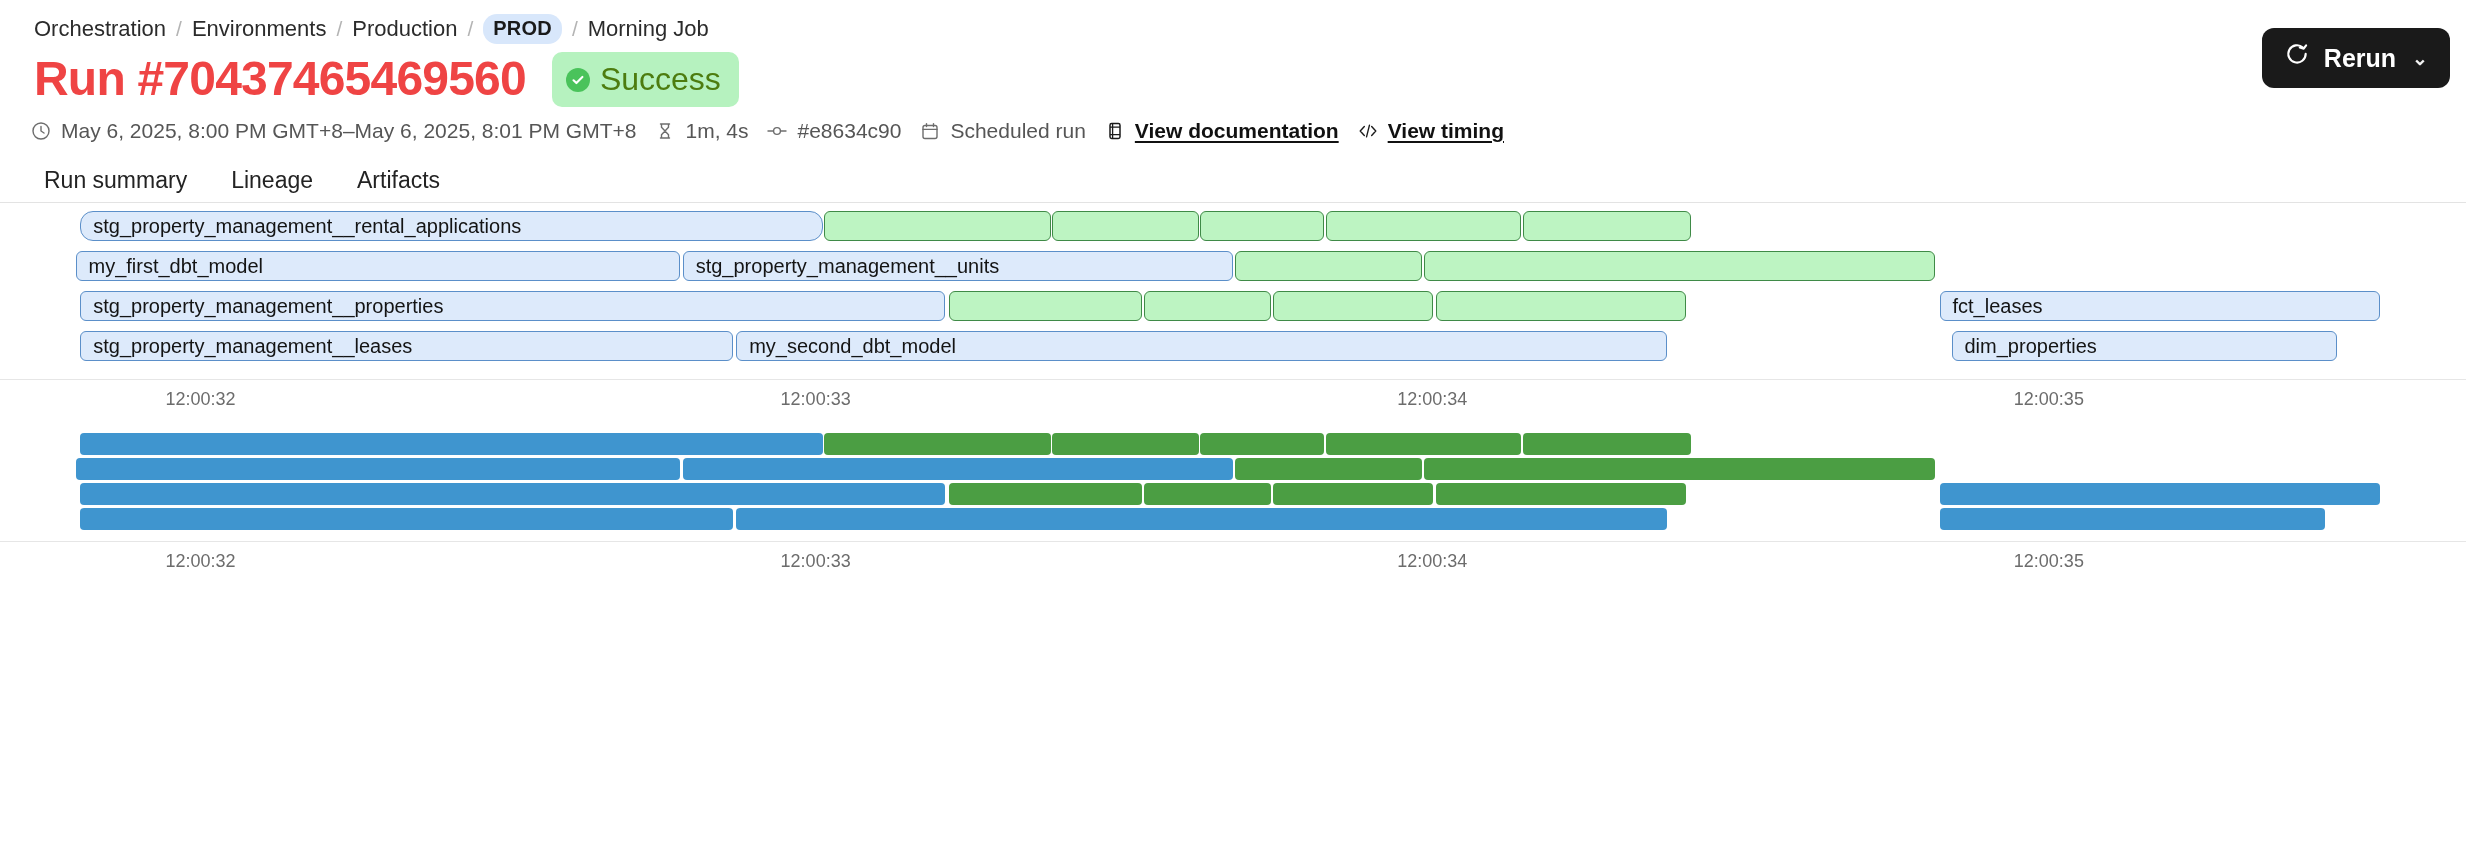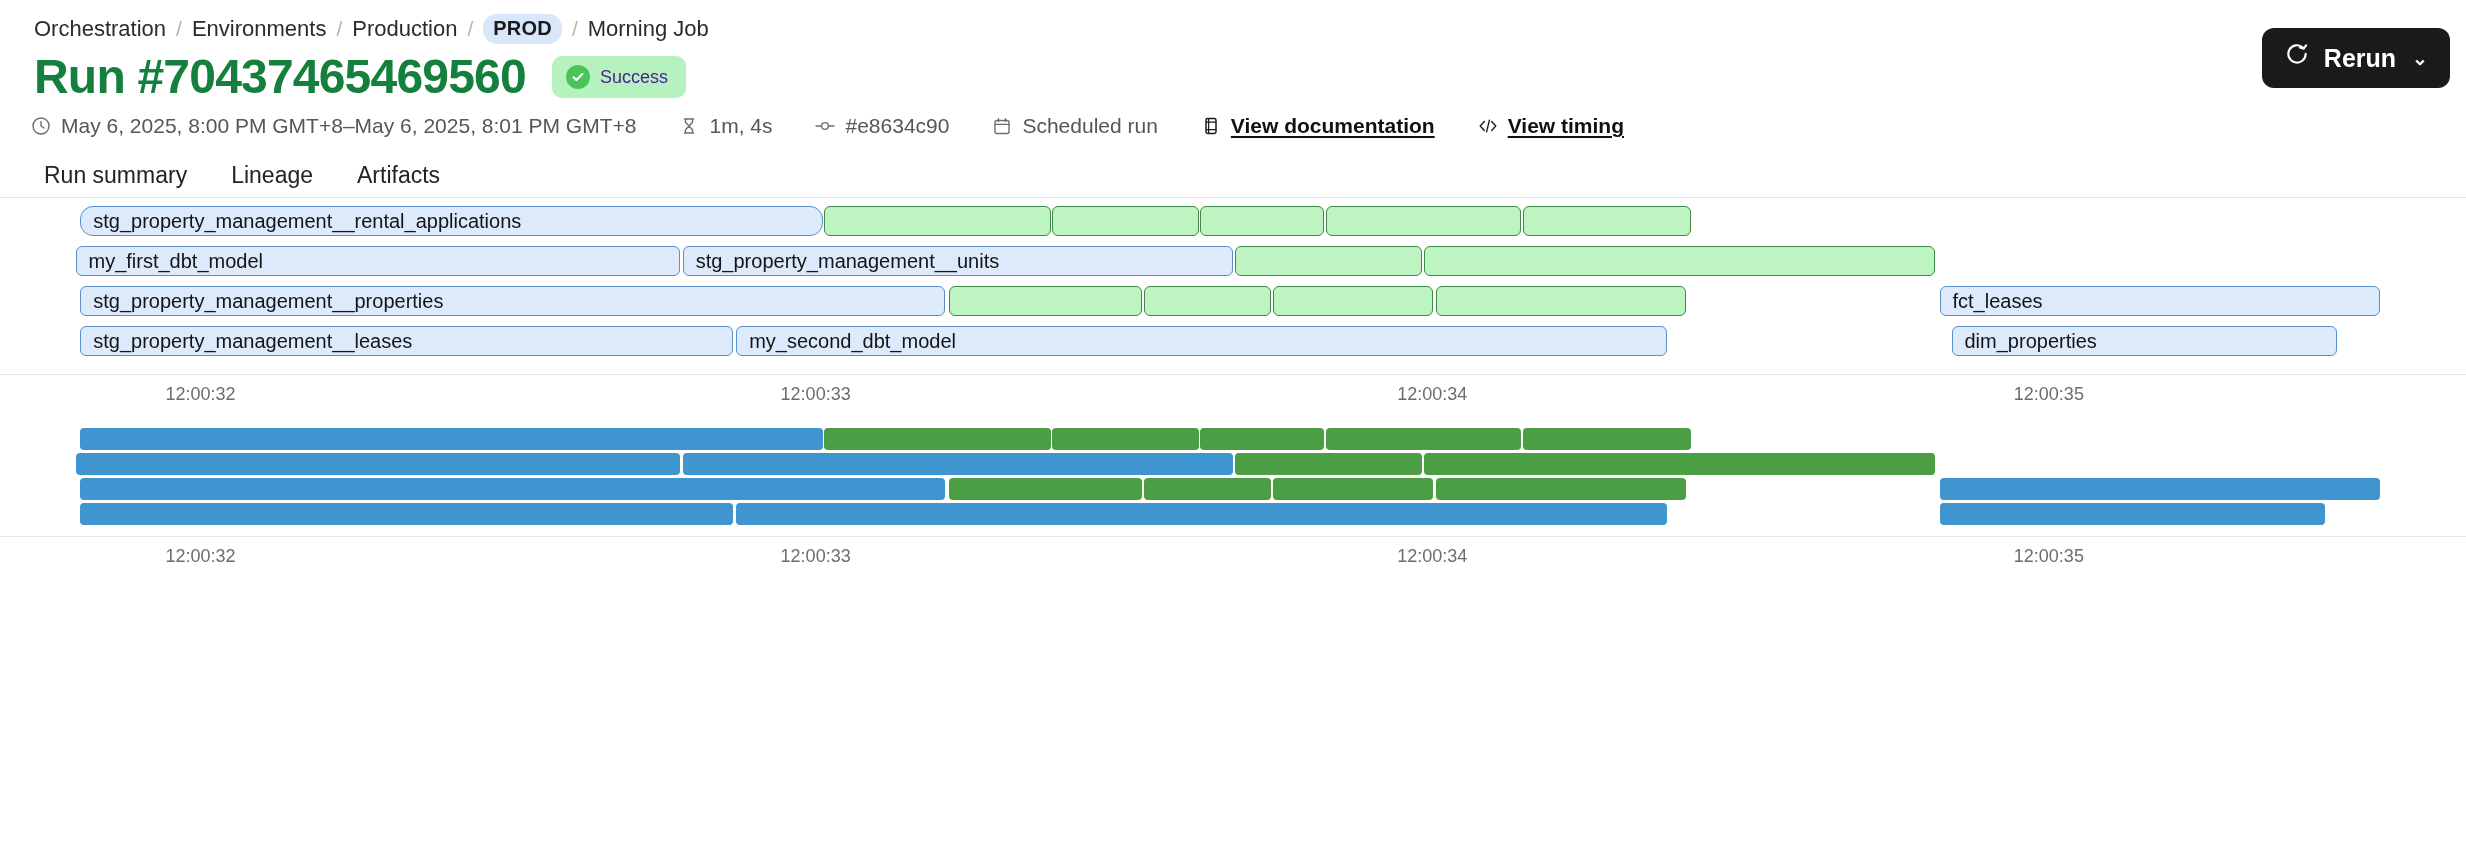--- a/index.html
+++ b/index.html
@@ -39,30 +39,30 @@
     display: flex; align-items: center;
     gap: 26px;
     padding: 22px 0 0 34px;
     position: relative;
   }
   .run-title {
     font-size: 48px;
     font-weight: 700;
     letter-spacing: -0.8px;
     line-height: 1.05;
-    color: #15803d;
+    color: #ef4444;
   }
   .status-pill {
     display: inline-flex; align-items: center; gap: 10px;
     background: #b6f2bf;
     border-radius: 10px;
     padding: 9px 18px 9px 14px;
-    font-size: 18px;
+    font-size: 32px;
     font-weight: 500;
-    color: #4c1d95;
+    color: #4d7c0f;
   }
   .check-circle {
     width: 24px; height: 24px; border-radius: 50%;
     background: #4ac35b;
     display: inline-flex; align-items: center; justify-content: center;
     flex: 0 0 auto;
   }
   .check-circle svg { display: block; }
 
   .rerun-btn {
@@ -77,21 +77,21 @@
     font-size: 25px;
     font-weight: 600;
     font-family: "Liberation Sans", sans-serif;
     cursor: pointer;
   }
   .rerun-btn .chev { font-size: 19px; opacity: .95; margin-left: 2px; }
 
   
   .meta-row {
     display: flex; align-items: center;
-    gap: 42px;
+    gap: 18px;
     padding: 14px 0 0 30px;
     font-size: 21px;
     color: #565656;
     height: 34px;
   }
   .meta-item { display: inline-flex; align-items: center; gap: 9px; white-space: nowrap; }
   .meta-item .ico { display: inline-flex; align-items: center; justify-content: center; width: 22px; height: 22px; flex: 0 0 auto; }
   .meta-item.link { color: #111111; font-weight: 600; }
   .meta-item.link .txt { text-decoration: underline; text-underline-offset: 3px; cursor: pointer; }
   .meta-item.link .ico { color: #111; }

